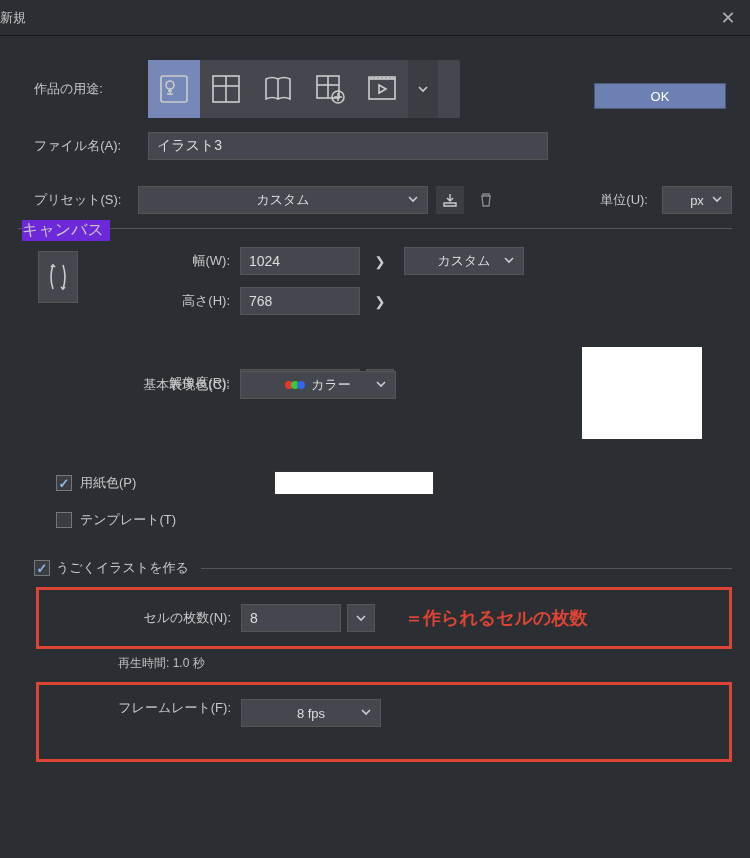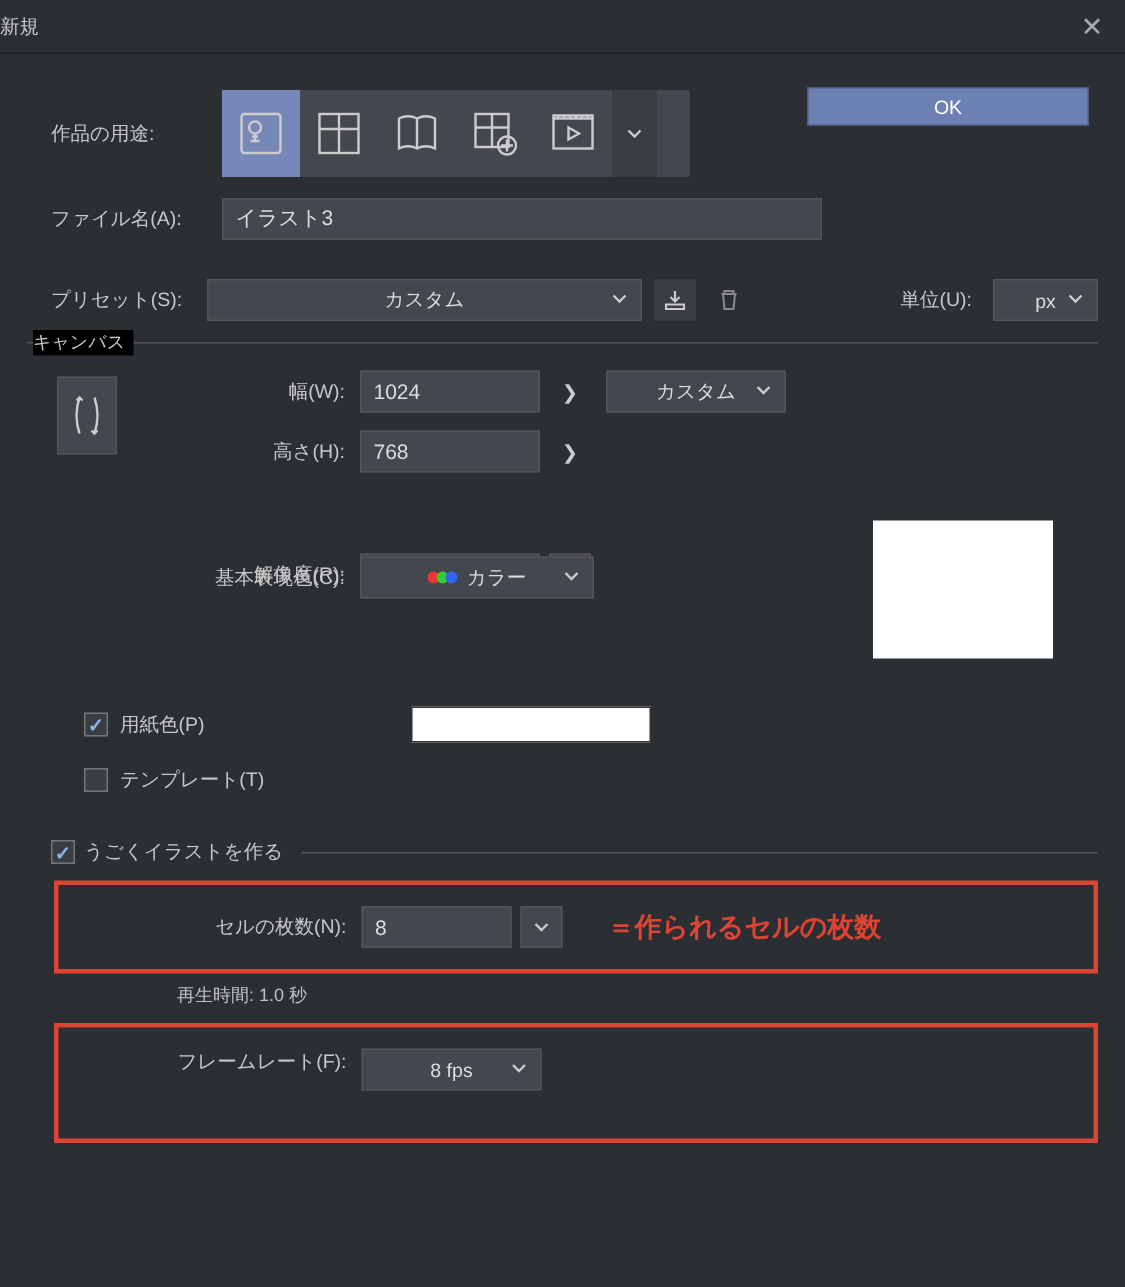--- a/index.html
+++ b/index.html
@@ -14,37 +14,37 @@
 .purpose-row { display: flex; align-items: center; margin-top: 6px; }
 .purpose-label { width: 130px; text-align: left; padding-left: 16px; }
 .toolbar { display: flex; gap: 0; background: #44474d; border-radius: 2px; height: 58px; width: 312px; align-items: center; }
 .toolbar-btn { width: 52px; height: 58px; display: flex; align-items: center; justify-content: center; }
 .toolbar-btn.selected { background: #7688b8; }
 .toolbar-btn svg { stroke: #ddd; fill: none; }
 .toolbar-btn.selected svg { stroke: #fff; }
 .toolbar-chevron { width: 30px; height: 58px; display: flex; align-items: center; justify-content: center; background: #3a3d42; }
 
 .okcol { position: absolute; top: 58px; right: 24px; display: flex; flex-direction: column; gap: 8px; }
-.btn-primary { width: 188px; height: 26px; background: #6c80b3; color: #fff; display: flex; align-items: center; justify-content: center; border: 1px solid #4d5a7a; font-size: 13px; }
+.btn-primary { width: 132px; height: 26px; background: #6c80b3; color: #fff; display: flex; align-items: center; justify-content: center; border: 1px solid #4d5a7a; font-size: 13px; margin-top: 25px; }
 .btn-secondary { width: 160px; height: 26px; background: #44474d; color: #ddd; display: flex; align-items: center; justify-content: center; border: 1px solid #333; font-size: 13px; }
 
 .text-input { background: #44474d; border: 1px solid #555; height: 28px; padding: 0 8px; color: #ddd; font-size: 14px; display: flex; align-items: center; }
 .filename { width: 400px; }
 
 .preset-row { display: flex; align-items: center; gap: 8px; margin-top: 26px; margin-bottom: 14px; padding-left: 16px; }
 .preset-row .plabel { width: 96px; }
 .select { background: #44474d; border: 1px solid #555; height: 28px; display: flex; align-items: center; justify-content: center; position: relative; color: #ddd; }
 .select .chev { position: absolute; right: 8px; }
 .preset-select { width: 290px; }
 .icon-btn { width: 28px; height: 28px; background: #3a3d42; display: flex; align-items: center; justify-content: center; }
 .unit-label { margin-left: auto; margin-right: 6px; }
 .unit-select { width: 70px; }
 
 .fieldset { border-top: 1px solid #555; position: relative; padding: 18px 12px 12px 12px; margin-top: 10px; }
-.fieldset-legend { position: absolute; top: -9px; left: 4px; background: #000000; padding: 0 6px 0 0; font-size: 12px; }
+.fieldset-legend { position: absolute; top: -9px; left: 4px; background: #6d28d9; padding: 0 6px 0 0; font-size: 16px; }
 
 .canvas-body { display: flex; gap: 12px; }
 .orient-btn { width: 40px; height: 52px; background: #44474d; border: 1px solid #555; display: flex; align-items: center; justify-content: center; margin-top: 4px; margin-left: 8px; }
 .fields-col { flex: 1; }
 .frow { display: flex; align-items: center; margin-bottom: 12px; }
 .flabel { width: 150px; text-align: right; padding-right: 10px; }
 .fval { width: 120px; }
 .arrow-r { width: 28px; height: 28px; display: flex; align-items: center; justify-content: center; color: #ccc; margin-left: 6px; }
 .size-select { width: 120px; margin-left: 10px; }
 .res-chev { width: 28px; height: 28px; background: #44474d; border: 1px solid #555; display: flex; align-items: center; justify-content: center; margin-left: 6px; }
@@ -62,21 +62,21 @@
 .anim-legend-line { flex: 1; border-top: 1px solid #555; margin-left: 6px; height: 1px; }
 
 .annot-box { border: 3px solid #d43; padding: 10px 12px; margin-top: 10px; margin-left: 18px; min-height: 62px; display: flex; align-items: center; }
 .annot-box .inner-label { width: 190px; text-align: right; padding-right: 10px; }
 .annot-box .inner-input { width: 100px; }
 .annot-text { color: #d43; font-weight: bold; font-size: 18px; margin-left: 30px; }
 .playback { margin-left: 100px; margin-top: 6px; color: #c0c0c0; font-size: 12px; }
 .annot-box.tall { flex-direction: row; align-items: flex-start; padding-top: 14px; min-height: 80px; }
 .annot-text-stack { color: #d43; font-weight: bold; font-size: 18px; line-height: 1.5; margin-left: 16px; }
 .annot-text-stack .line2 { margin-left: 28px; }
-.fps-select { width: 120px; }
+.fps-select { width: 140px; }
 
 svg .st { stroke: #ccc; stroke-width: 1.6; fill: none; }
 </style>
 </head>
 <body>
 
 <div class="titlebar">
   <span class="title">新規</span>
   <span class="close">✕</span>
 </div>

